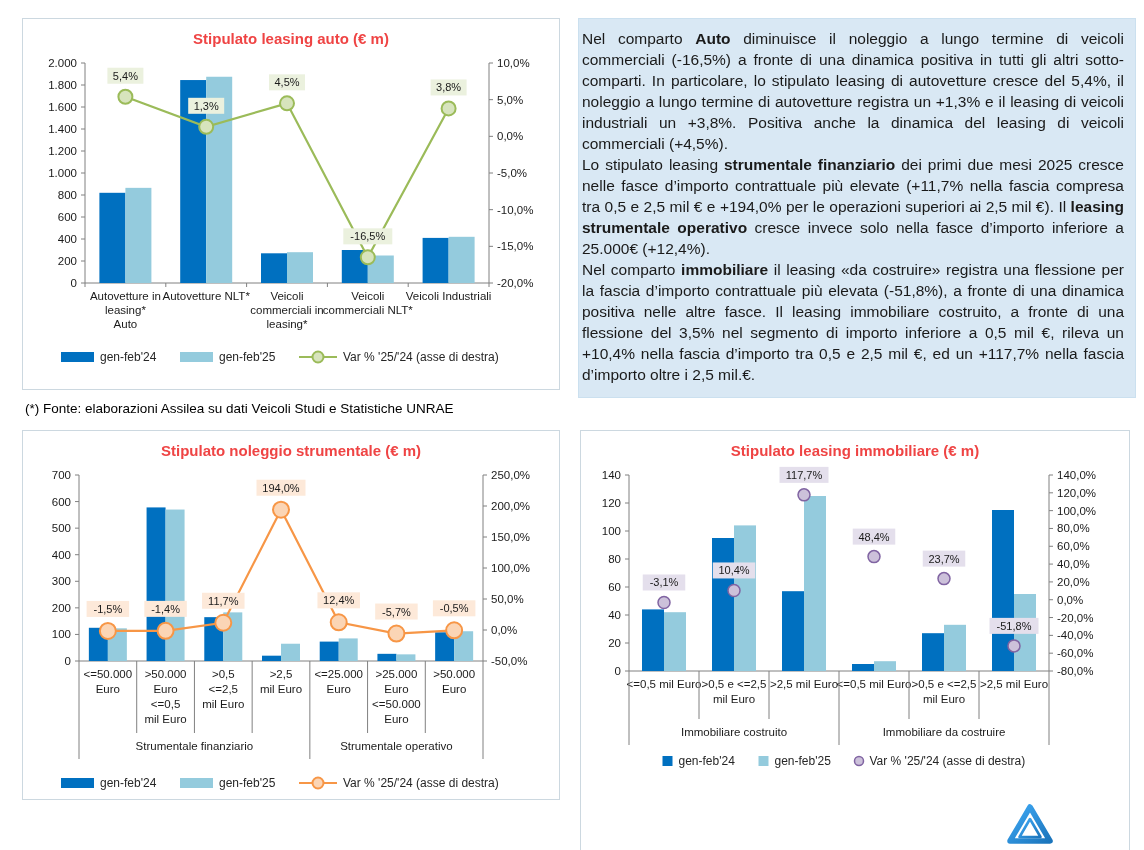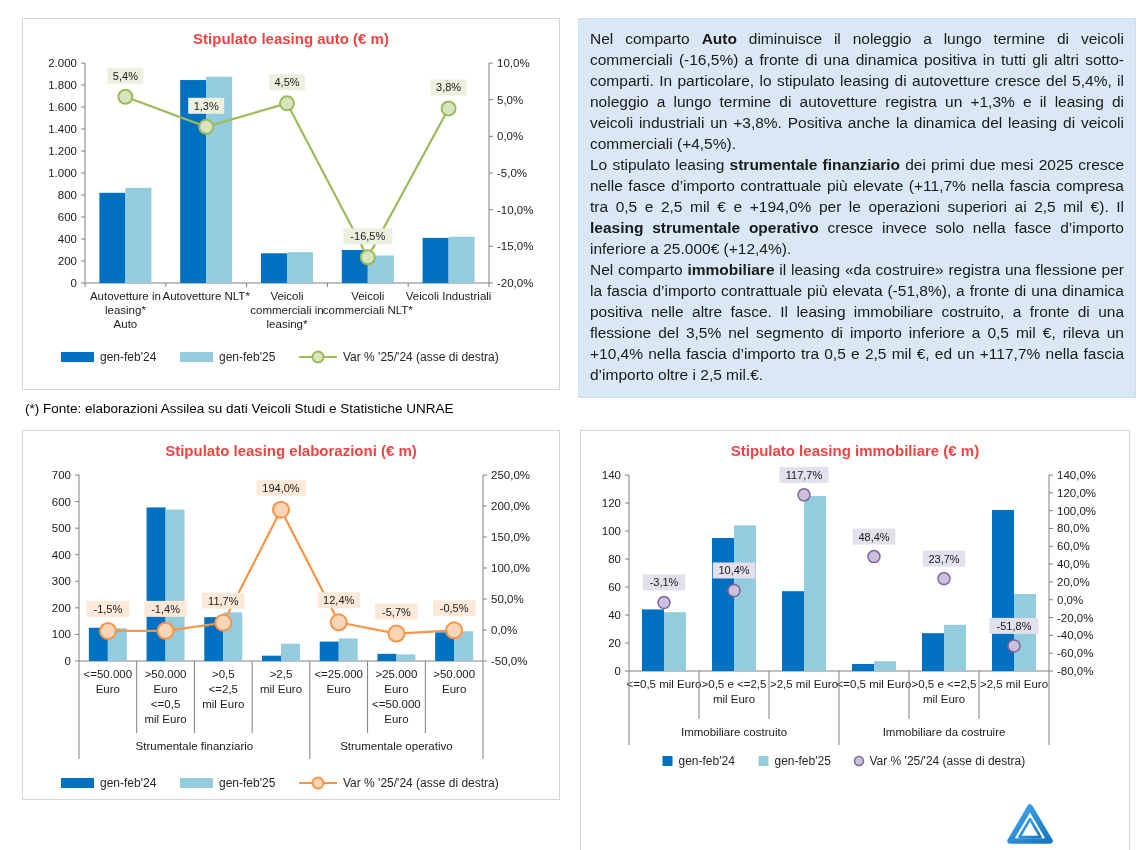--- a/index.html
+++ b/index.html
@@ -2,21 +2,21 @@
 <html><head>
 <meta charset="utf-8">
 <style>
   html,body{margin:0;padding:0;background:#ffffff;}
   body{width:1144px;height:850px;font-family:"Liberation Sans",sans-serif;position:relative;overflow:hidden;}
   .stage{position:absolute;left:0;top:0;width:1144px;height:850px;background:#fff;}
   .panel{position:absolute;background:#fff;border:1px solid #ccd8e0;box-sizing:border-box;}
   .chart-title{text-align:center;font-weight:bold;font-size:15px;color:#ef4444;margin:11px 0 2px 0;}
   .panel svg{display:block;}
   .textbox{position:absolute;background:#d9e8f4;border:1px solid #cbe0ef;box-sizing:border-box;
-           padding:9px 11px 6px 11px;font-size:15.5px;line-height:21px;color:#1a1a1a;
+           padding:9px 11px 6px 3px;font-size:15.5px;line-height:21px;color:#1a1a1a;
            text-align:justify;overflow:hidden;}
   .textbox p{margin:0;}
   .footnote{position:absolute;font-size:13.5px;color:#000;}
   .logo{position:absolute;display:flex;align-items:center;gap:9px;flex-direction:column;}
   .logo-text{font-size:31px;color:#55565a;letter-spacing:.3px;}
 </style>
 </head>
 <body>
 
 <div class="stage">
@@ -131,21 +131,21 @@
 
   <div class="footnote" style="left:25px;top:401px">(*) Fonte: elaborazioni Assilea su dati Veicoli Studi e Statistiche UNRAE</div>
 
   <aside class="textbox" style="left:578px;top:18px;width:558px;height:380px">
     <p><span>Nel comparto </span><span style="font-weight: bold;">Auto</span><span> diminuisce il noleggio a lungo termine di veicoli commerciali (-16,5%) a fronte di una dinamica positiva in tutti gli altri sotto-comparti. In particolare, lo stipulato leasing di autovetture cresce del 5,4%, il noleggio a lungo termine di autovetture registra un +1,3% e il leasing di veicoli industriali un +3,8%. Positiva anche la dinamica del leasing di veicoli commerciali (+4,5%).</span></p>
     <p><span>Lo stipulato leasing </span><span style="font-weight: bold;">strumentale finanziario</span><span> dei primi due mesi 2025 cresce nelle fasce d’importo contrattuale più elevate (+11,7% nella fascia compresa tra 0,5 e 2,5 mil € e +194,0% per le operazioni superiori ai 2,5 mil €). Il </span><span style="font-weight: bold;">leasing strumentale operativo</span><span> cresce invece solo nella fasce d’importo inferiore a 25.000€ (+12,4%).</span></p>
     <p><span>Nel comparto </span><span style="font-weight: bold;">immobiliare</span><span> il leasing «da costruire» registra una flessione per la fascia d’importo contrattuale più elevata (-51,8%), a fronte di una dinamica positiva nelle altre fasce. Il leasing immobiliare costruito, a fronte di una flessione del 3,5% nel segmento di importo inferiore a 0,5 mil €, rileva un +10,4% nella fascia d’importo tra 0,5 e 2,5 mil €, ed un +117,7% nella fascia d’importo oltre i 2,5 mil.€.</span></p>
   </aside>
 
   <section class="panel" style="left:22px;top:430px;width:538px;height:370px">
-    <div class="chart-title">Stipulato leasing elaborazioni (€ m)</div>
+    <div class="chart-title">Stipulato noleggio strumentale (€ m)</div>
     <svg id="chart-strumentale" width="538" height="334" viewBox="0 0 538 334">
         <g>
           <line x1="56" y1="14" x2="56" y2="200" stroke="#808080"></line>
           <line x1="460" y1="14" x2="460" y2="200" stroke="#808080"></line>
           <line x1="56" y1="200" x2="460" y2="200" stroke="#808080"></line>
           <line x1="52" y1="200" x2="56" y2="200" stroke="#808080"></line>
           <text x="48" y="204" font-size="11.5" text-anchor="end" fill="#1a1a1a" font-family="Liberation Sans, sans-serif">0</text>
           <line x1="52" y1="173.42857142857144" x2="56" y2="173.42857142857144" stroke="#808080"></line>
           <text x="48" y="177.42857142857144" font-size="11.5" text-anchor="end" fill="#1a1a1a" font-family="Liberation Sans, sans-serif">100</text>
           <line x1="52" y1="146.85714285714286" x2="56" y2="146.85714285714286" stroke="#808080"></line>

